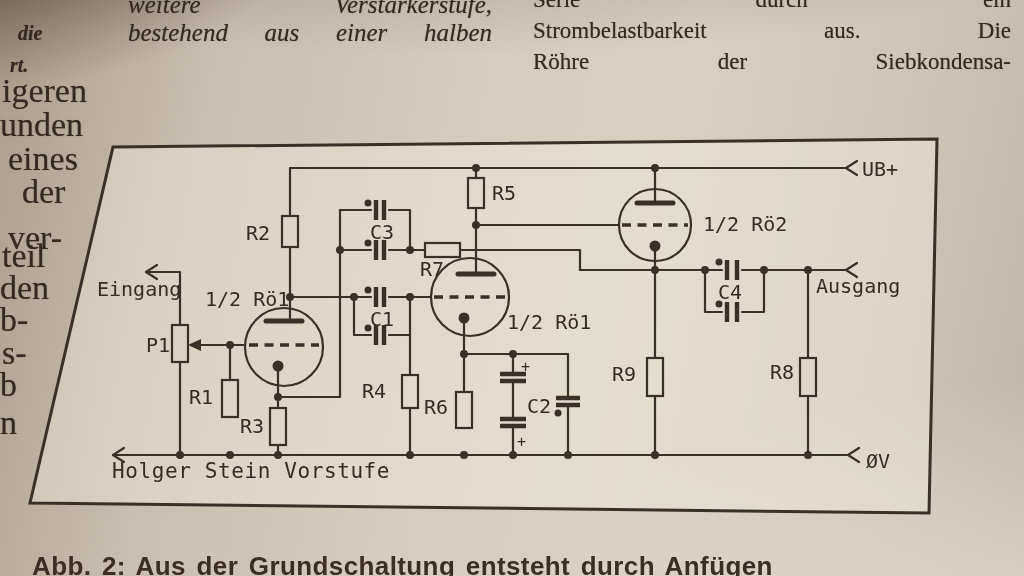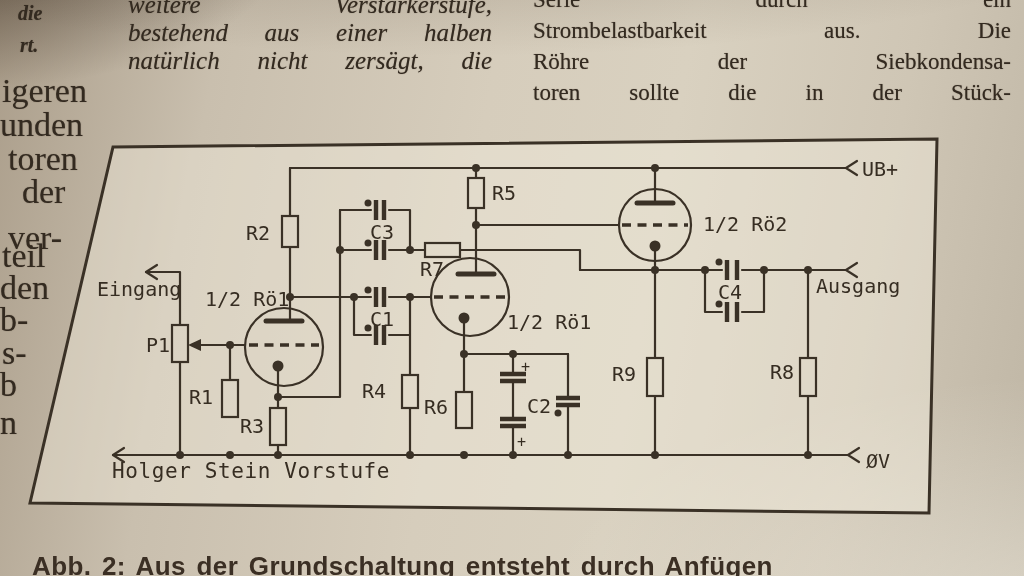--- a/index.html
+++ b/index.html
@@ -9,21 +9,21 @@
       radial-gradient(120% 95% at 106% 108%, rgba(255,252,242,0.45), rgba(255,252,242,0) 45%),
       radial-gradient(55% 42% at -6% -10%, rgba(42,28,16,0.65), rgba(42,28,16,0) 62%),
       radial-gradient(130% 60% at 45% -25%, rgba(66,50,34,0.38), rgba(66,50,34,0) 58%),
       linear-gradient(100deg,#ab9e8b 0%,#c9bfae 20%,#d6cdbc 45%,#d9d1c0 62%,#cfc6b5 82%,#bfb6a5 100%);
     font-family:"Liberation Serif", serif;
     color:#332a20;
   }
   .soft{text-shadow:0 0 1px rgba(60,48,34,0.55);}
   .margincol{position:absolute;left:0;top:0;width:100px;height:576px;}
   .margincol span{position:absolute;font-size:34px;line-height:26px;white-space:nowrap;}
-  .margincol .boldital{font-weight:bold;font-style:italic;font-size:20px;}
+  .margincol .boldital{font-weight:bold;font-style:italic;font-size:20px;margin-top:20px;}
   .col-mid{position:absolute;left:128px;top:-9px;width:364px;}
   .col-mid .tl{font-style:italic;font-size:25px;line-height:28px;text-align:justify;text-align-last:justify;white-space:nowrap_off;}
   .col-right{position:absolute;left:533px;top:-16px;width:478px;}
   .col-right .tl{font-size:23px;line-height:31px;text-align:justify;text-align-last:justify;}
   .caption{
     position:absolute;left:32px;top:551px;width:980px;
     font-family:"Liberation Sans", sans-serif;font-weight:bold;
     font-size:26px;color:#3b2f24;letter-spacing:0.4px;word-spacing:3px;white-space:nowrap;
   }
   svg.schem{position:absolute;left:0;top:0;}
@@ -36,45 +36,43 @@
   .slabel-sm{font-family:"DejaVu Sans Mono", monospace;font-size:15px;fill:#362d22;}
   .stitle{font-family:"DejaVu Sans Mono", monospace;font-size:21px;letter-spacing:0.6px;fill:#362d22;}
 </style>
 </head>
 <body>
 
 <div class="page">
 
   <div class="margincol soft">
     <span class="boldital" style="left:18px;top:0px">die</span>
-    <span class="boldital" style="left:20px;top:32px">rt.</span>
+    <span class="boldital" style="left:10px;top:32px">rt.</span>
     <span style="left:2px;top:78px">igeren</span>
     <span style="left:0px;top:112px">unden</span>
-    <span style="left:8px;top:146px">toren</span>
+    <span style="left:8px;top:146px">eines</span>
     <span style="left:22px;top:179px">der</span>
     <span style="left:8px;top:225px">ver-</span>
     <span style="left:2px;top:243px">teil</span>
     <span style="left:0px;top:275px">den</span>
     <span style="left:0px;top:307px">b-</span>
     <span style="left:2px;top:340px">s-</span>
     <span style="left:0px;top:372px">b</span>
     <span style="left:0px;top:410px">n</span>
   </div>
 
   <div class="col-mid soft">
     <div class="tl">weitere Verstärkerstufe,</div>
     <div class="tl">bestehend aus einer halben</div>
-    <div class="tl">natürlich nicht zersägt, die</div>
   </div>
 
   <div class="col-right soft">
     <div class="tl">Serie durch ein</div>
     <div class="tl">Strombelastbarkeit aus. Die</div>
     <div class="tl">Röhre der Siebkondensa-</div>
-    <div class="tl">toren sollte die in der Stück-</div>
   </div>
 
   <svg class="schem" width="1024" height="576" viewBox="0 0 1024 576">
 
     <polygon points="113,147 937,139 929,513 30,503" fill="rgba(246,240,226,0.40)"></polygon>
     <polygon points="113,147 937,139 929,513 30,503" class="ink" style="stroke-width:3"></polygon>
 
     <g>
 
       <path class="ink" d="M290,168 H846"></path>

